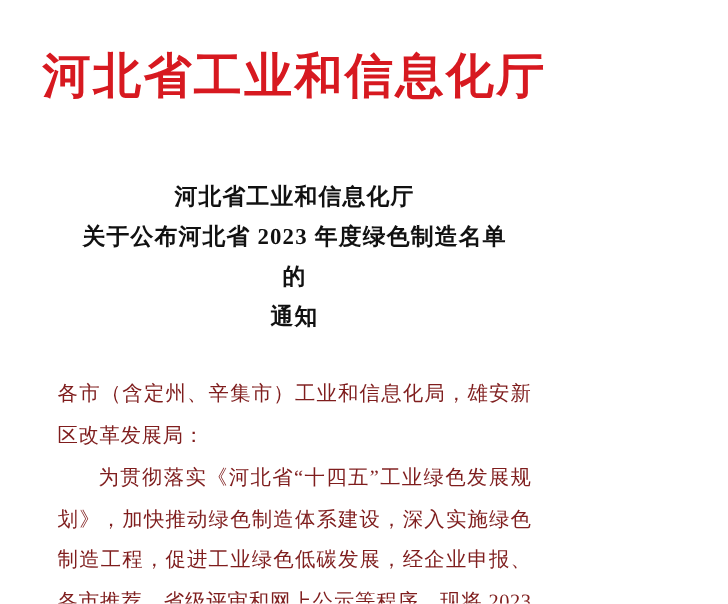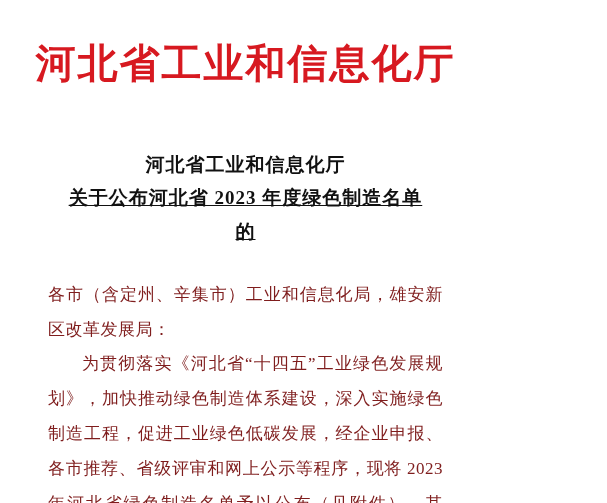--- a/index.html
+++ b/index.html
@@ -40,21 +40,20 @@
     font-size: 19px;
     line-height: 1.75;
     letter-spacing: 1px;
   }
   .title-line {
     display: block;
   }
   .title-line-wrap {
     display: block;
     padding: 0 60px;
-    text-decoration: underline;
   }
   .body-block {
     margin-top: 30px;
     padding: 0 48px 0 48px;
     color: #7f1d1d;
     font-family: "Liberation Serif", serif;
     font-size: 17px;
     line-height: 2.05;
     text-align: justify;
     text-justify: inter-ideograph;
@@ -70,20 +69,21 @@
 </head>
 <body>
 
 <div class="page">
 
   <div class="letterhead">河北省工业和信息化厅</div>
 
   <div class="title-block">
     <span class="title-line">河北省工业和信息化厅</span>
     <span class="title-line-wrap">关于公布河北省 2023 年度绿色制造名单的</span>
+    <span class="title-line">通知</span>
   </div>
 
   <div class="body-block">
     <p class="para">各市（含定州、辛集市）工业和信息化局，雄安新区改革发展局：</p>
     <p class="para indent">为贯彻落实《河北省“十四五”工业绿色发展规划》，加快推动绿色制造体系建设，深入实施绿色制造工程，促进工业绿色低碳发展，经企业申报、各市推荐、省级评审和网上公示等程序，现将 2023 年河北省绿色制造名单予以公布（见附件）。其中，绿色工厂 169 家、绿色工业园区 4 个、绿色设计产品 26 种、绿色</p>
   </div>
 
 </div>
 
 </body></html>

